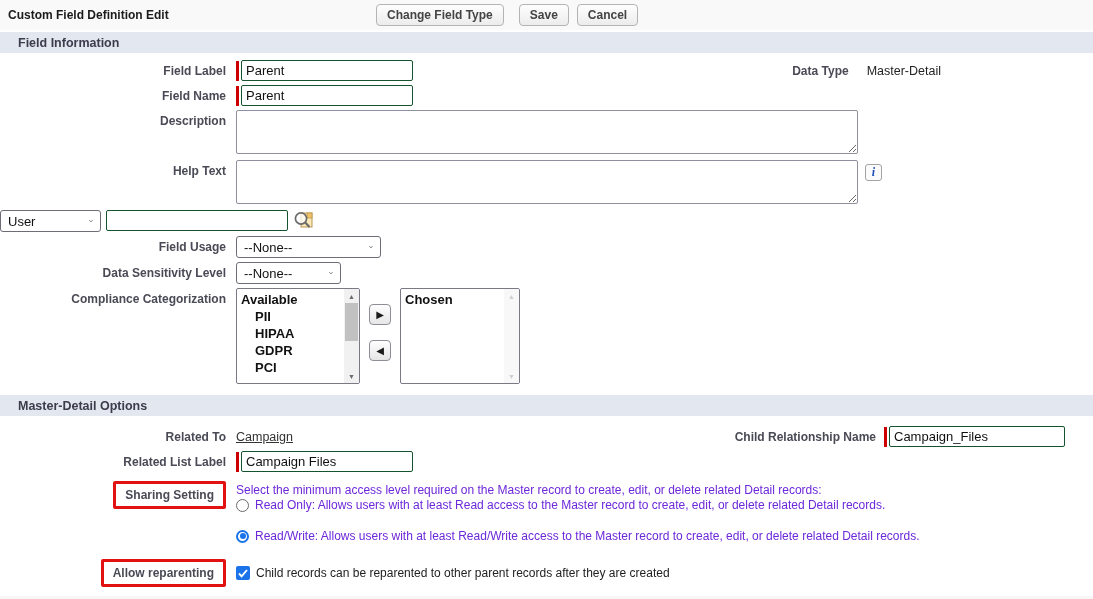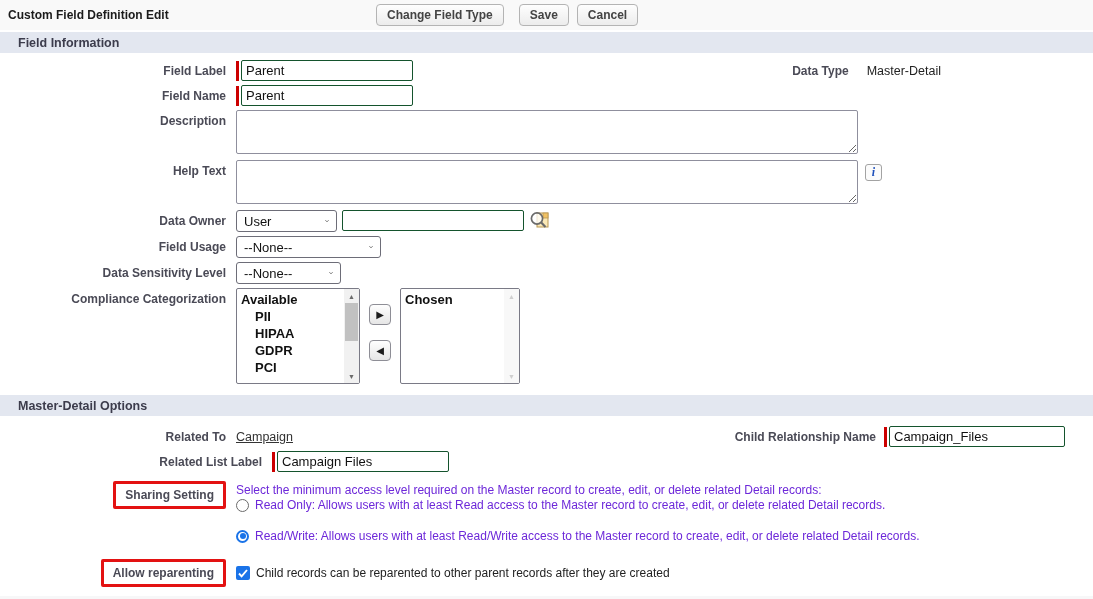--- a/index.html
+++ b/index.html
@@ -202,23 +202,20 @@
       <div class="label-cell">
           <span class="lbl">Help Text</span>
         </div>
       <div class="field-cell">
         <textarea class="big" style=""></textarea>
         <span class="info-icon">i</span>
       </div>
     </div>
 
     <div class="row">
-      <div class="label-cell">
-          <span class="lbl">Data Owner</span>
-        </div>
       <div class="field-cell">
         <div class="select w-user">
           <span>User</span>
           <svg class="chev" width="10" height="6" viewBox="0 0 10 6">
               <path d="M1 1l4 4 4-4" fill="none" stroke="#333" stroke-width="1.7"></path>
             </svg>
         </div>
         <input class="text-input" style="width: 182px; margin-left: 5px;" value="">
         <button class="lookup-btn">
           <svg width="21" height="18" viewBox="0 0 21 18">
@@ -315,21 +312,21 @@
       <div class="field-cell">
         <a class="link">Campaign</a>
       </div>
       <div class="right-group rg-child">
         <span class="lbl">Child Relationship Name</span>
         <span class="req-bar"></span>
         <input class="text-input" style="width: 176px;" value="Campaign_Files">
       </div>
     </div>
 
-    <div class="row" style="margin-top:2px;margin-left:36px;">
+    <div class="row" style="margin-top:2px;">
       <div class="label-cell">
           <span class="lbl">Related List Label</span>
         </div>
       <div class="field-cell">
         <span class="req-bar"></span>
         <input class="text-input" value="Campaign Files" style="">
       </div>
     </div>
 
     <div class="row" style="margin-top:9px; margin-bottom:0;">

